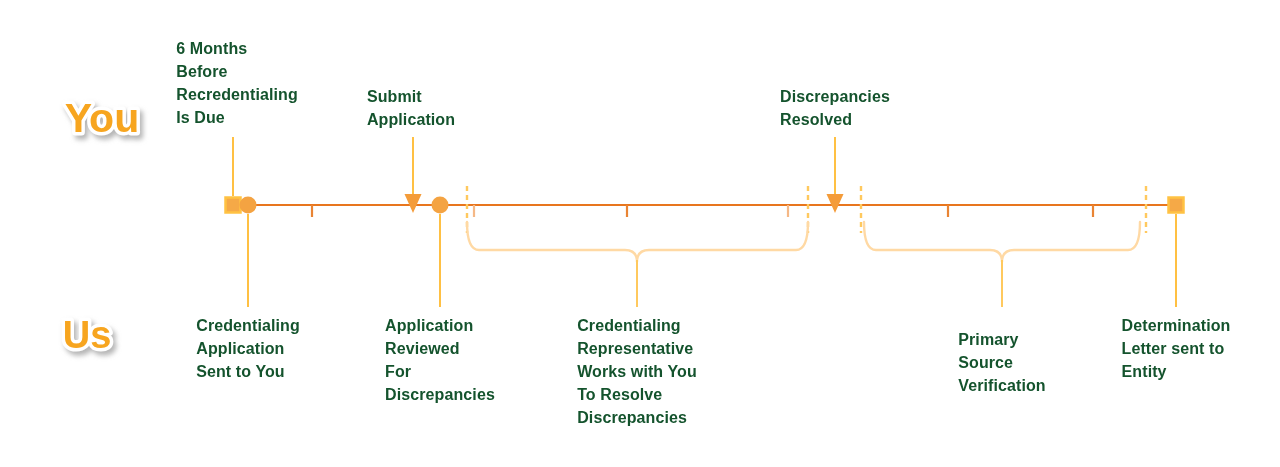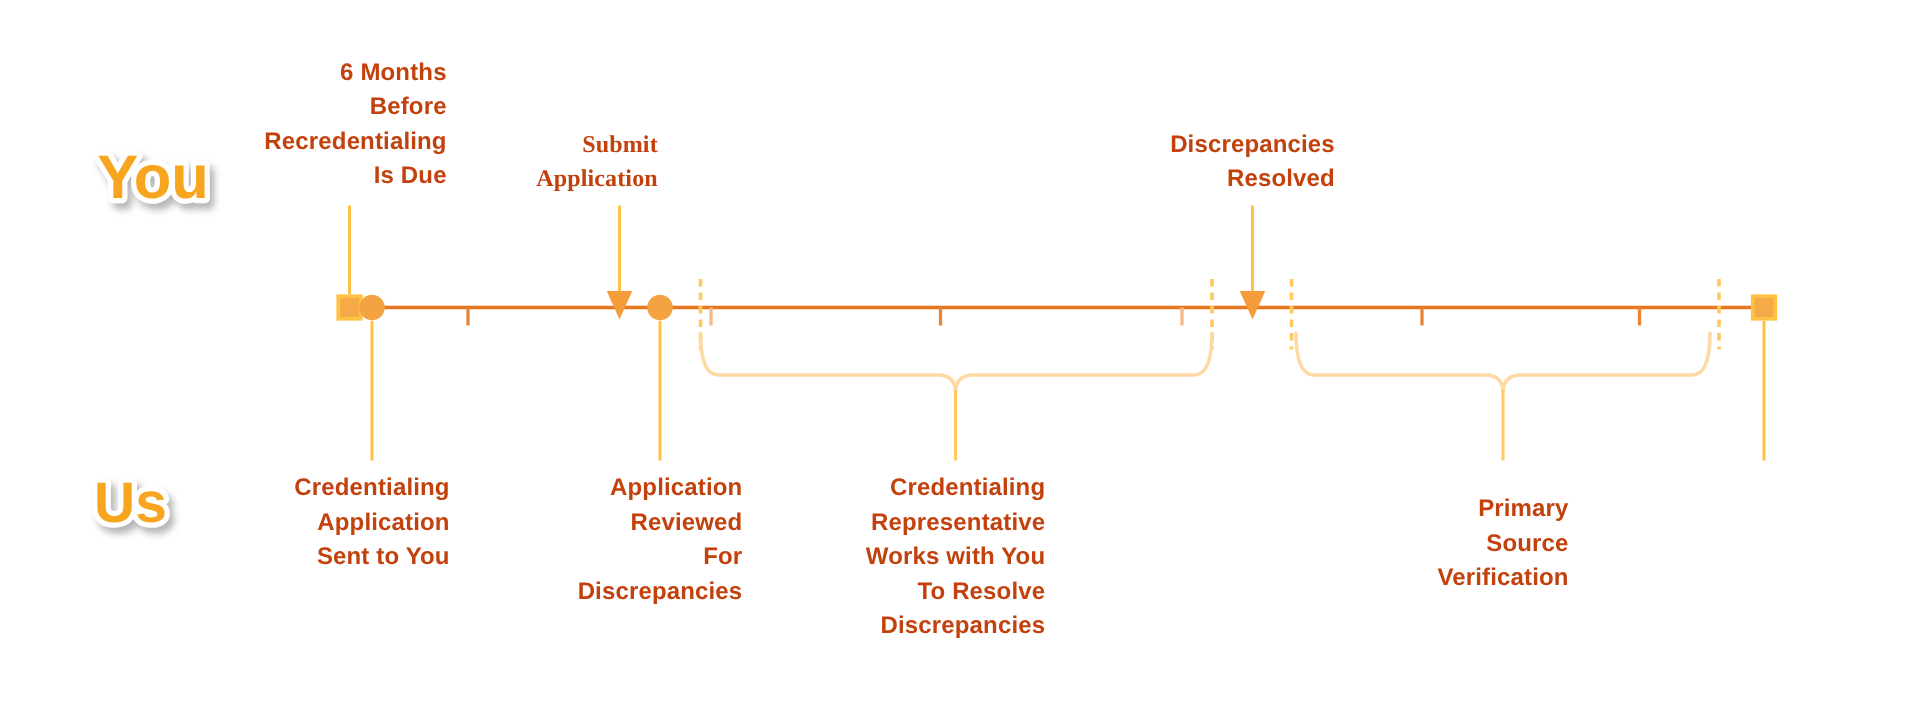--- a/index.html
+++ b/index.html
@@ -3,25 +3,25 @@
 <meta charset="utf-8">
 <style>
   html,body{margin:0;padding:0;background:#fff;}
   body{width:1280px;height:467px;font-family:"Liberation Sans",sans-serif;}
   .canvas{position:relative;width:1280px;height:467px;overflow:hidden;background:#fff;}
   .gfx{position:absolute;left:0;top:0;}
   .evt-label{
     position:absolute;
     transform:translateX(-50%);
     white-space:pre-line;
-    text-align:right;
+    text-align:left;
     font-weight:bold;
     font-size:16px;
     line-height:23px;
-    color:#c2410c;
+    color:#14532d;
     letter-spacing:.1px;
   }
   .actor-text{
     font-weight:bold;
     paint-order:stroke;
     stroke:#ffffff;
     stroke-width:7px;
     stroke-linejoin:round;
     fill:#F7A51F;
     filter:drop-shadow(3px 4px 2.5px rgba(120,120,120,.55));
@@ -70,34 +70,37 @@
     <rect x="1168.5" y="197.5" width="15" height="15" fill="#F5A947" stroke="#FFC243" stroke-width="2.5"></rect>
 
     <text x="102" y="132" text-anchor="middle" font-size="41" class="actor-text">You</text>
     <text x="87" y="348" text-anchor="middle" font-size="38" class="actor-text">Us</text>
   </svg>
 
   <div class="evt-label" style="left:237px;top:37px;">6 Months
 Before
 Recredentialing
 Is Due</div>
-  <div class="evt-label" style="left:398px;top:85px;font-family:Liberation Serif, serif;">Submit
+  <div class="evt-label" style="left:411px;top:85px;">Submit
 Application</div>
   <div class="evt-label" style="left:835px;top:85px;">Discrepancies
 Resolved</div>
 
   <div class="evt-label" style="left:248px;top:314px;">Credentialing
 Application
 Sent to You</div>
   <div class="evt-label" style="left:440px;top:314px;">Application
 Reviewed
 For
 Discrepancies</div>
   <div class="evt-label" style="left:637px;top:314px;">Credentialing
 Representative
 Works with You
 To Resolve
 Discrepancies</div>
   <div class="evt-label" style="left:1002px;top:328px;">Primary
 Source
 Verification</div>
+  <div class="evt-label" style="left:1176px;top:314px;">Determination
+Letter sent to
+Entity</div>
 
 </div>
 
 </body></html>

